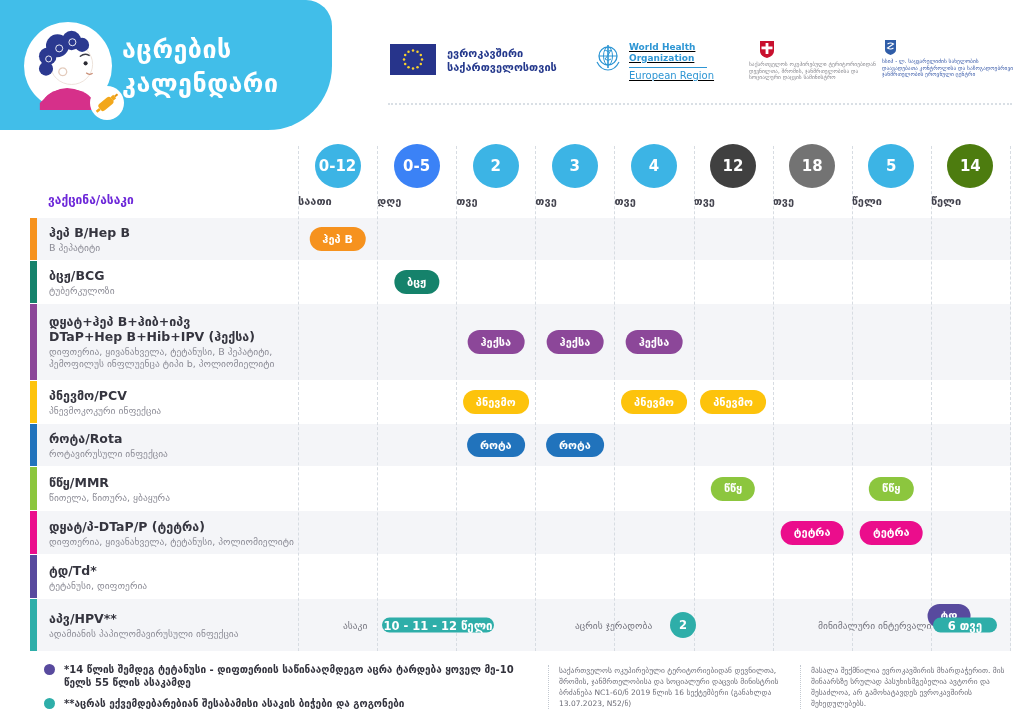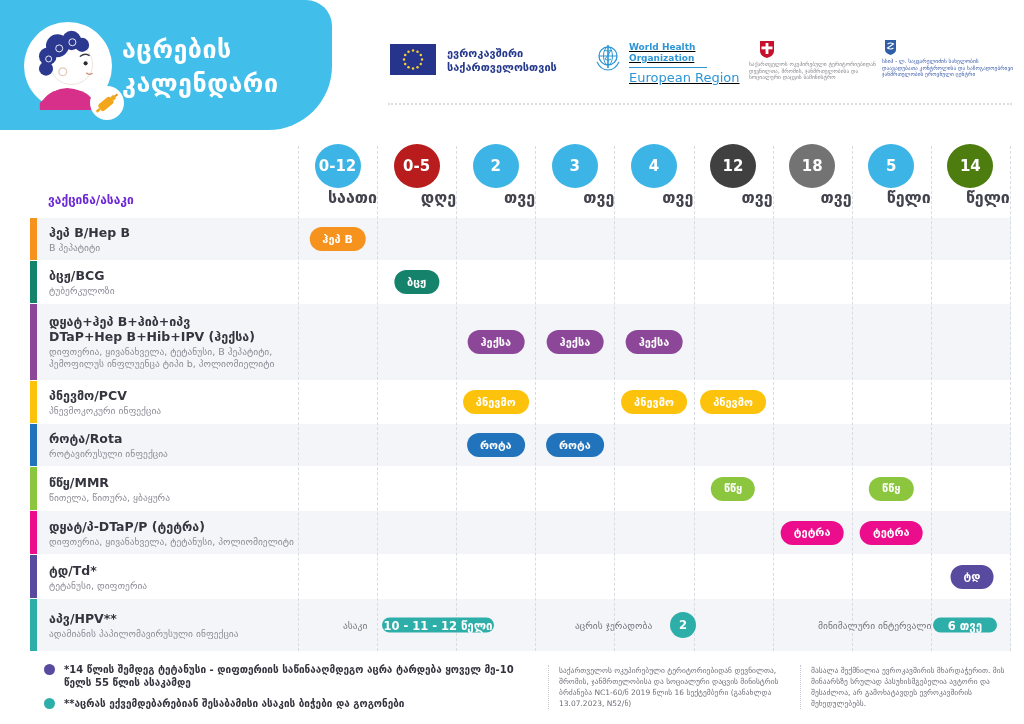--- a/index.html
+++ b/index.html
@@ -18,36 +18,36 @@
   .banner-title { position:absolute; left:122px; top:33px; color:#fff;
     font-weight:bold; font-size:25px; line-height:34px; letter-spacing:0.5px; }
   
   .eu-flag { position:absolute; left:390px; top:44px; width:46px; height:31px; }
   .eu-text { position:absolute; left:447px; top:47px; font-size:11px; font-weight:bold;
     color:#24388C; line-height:14px; }
   .who { position:absolute; left:593px; top:42px; display:flex;text-decoration:underline; }
   .who-emblem { width:30px; height:30px; margin-right:6px; }
   .who-line { font-size:9px; font-weight:bold; color:#2E96D4; line-height:11px; }
   .who-divider { width:78px; border-top:1px solid #2E96D4; margin:3px 0 2px 0; }
-  .who-region { font-size:13px; color:#2E96D4;text-align:right; }
+  .who-region { font-size:10px; color:#2E96D4;text-align:right; }
   .ministry-emblem { position:absolute; left:757px; top:39px; width:20px; height:20px; }
   .ministry-text { position:absolute; left:749px; top:61px; width:130px;
     font-size:5.5px; color:#87878D; line-height:6.5px; }
   .ncdc-emblem { position:absolute; left:884px; top:40px; width:13px; height:15px; }
   .ncdc-text { position:absolute; left:882px; top:58px; width:132px;
     font-size:5.5px; color:#3A5BA9; line-height:6.5px; }
   .dotted-sep { position:absolute; left:388px; top:103px; width:624px; height:0;
     border-top:2px dotted #D9DFE5; }
   
   #col-headers { position:absolute; left:298px; top:144px; width:712px; height:62px; }
-  .col-h { position:absolute; width:79px; text-align:right; top:0; }
+  .col-h { position:absolute; width:79px; text-align:left; top:0; }
   .col-circle { width:46px; height:44px; margin:0 auto; border-radius:50%;
     background:#3CB4E5; color:#fff; font-weight:bold; font-size:15px;
     display:flex; align-items:center; justify-content:center; }
-  .col-unit { font-size:16px; font-weight:bold; color:#43434E; }
+  .col-unit { margin-top:7px; font-size:11px; font-weight:bold; color:#43434E; }
   
   #grid-lines { position:absolute; left:298px; top:146px; width:714px; height:505px;
     pointer-events:none; z-index:1; }
   .vline { position:absolute; top:0; bottom:0; width:0; border-left:1px dashed #D7DCE2; }
   
   .corner-label { position:absolute; left:48px; top:193px; font-size:12px;
     font-weight:bold; color:#6d28d9; }
   #rows { position:absolute; left:30px; top:218px; width:981px; }
   .vrow { position:relative; margin-bottom:1px; }
   .vrow.odd  { background:#F4F5F8; }
@@ -171,21 +171,21 @@
   <div class="ncdc-text">სსიპ - ლ. საყვარელიძის სახელობის დაავადებათა კონტროლისა და საზოგადოებრივი ჯანმრთელობის ეროვნული ცენტრი</div>
 
   <div class="dotted-sep"></div>
 
   <div id="col-headers">
       <div class="col-h" style="left: 0px;">
         <div class="col-circle" style="background: rgb(60, 180, 229);">0-12</div>
         <div class="col-unit">საათი</div>
       </div>
       <div class="col-h" style="left: 79.11px;">
-        <div class="col-circle" style="background: #b91c1c;">0-5</div>
+        <div class="col-circle" style="background: #3b82f6;">0-5</div>
         <div class="col-unit">დღე</div>
       </div>
       <div class="col-h" style="left: 158.22px;">
         <div class="col-circle" style="background: rgb(60, 180, 229);">2</div>
         <div class="col-unit">თვე</div>
       </div>
       <div class="col-h" style="left: 237.33px;">
         <div class="col-circle" style="background: rgb(60, 180, 229);">3</div>
         <div class="col-unit">თვე</div>
       </div>
@@ -289,21 +289,21 @@
         </div>
         <div class="pill" style="background: rgb(235, 13, 140); left: 782.2px;">ტეტრა</div>
         <div class="pill" style="background: rgb(235, 13, 140); left: 861.3px;">ტეტრა</div>
       </div>
       <div class="vrow even" style="height: 43px;">
         <div class="vbar" style="background: rgb(88, 74, 158);"></div>
         <div class="vlabel">
           <div class="vtitle">ტდ/Td*</div>
           <div class="vsub">ტეტანუსი, დიფთერია</div>
         </div>
-        <div class="pill" style="background: rgb(88, 74, 158); left: 942px;">ტდ</div>
+        <div class="pill" style="background: rgb(88, 74, 158); left: 919px; margin-top: 39px;">ტდ</div>
       </div>
       <div class="vrow odd" style="height: 52px;">
         <div class="vbar" style="background: rgb(46, 174, 169);"></div>
         <div class="vlabel">
           <div class="vtitle">აპვ/HPV**</div>
           <div class="vsub">ადამიანის პაპილომავირუსული ინფექცია</div>
         </div>
         <div class="hpv-label" style="left: 313px;">ასაკი</div>
         <div class="hpv-pill" style="left: 352px; width: 112px; background: rgb(46, 174, 169);">10 - 11 - 12 წელი</div>
         <div class="hpv-label" style="left: 545px;">აცრის ჯერადობა</div>

